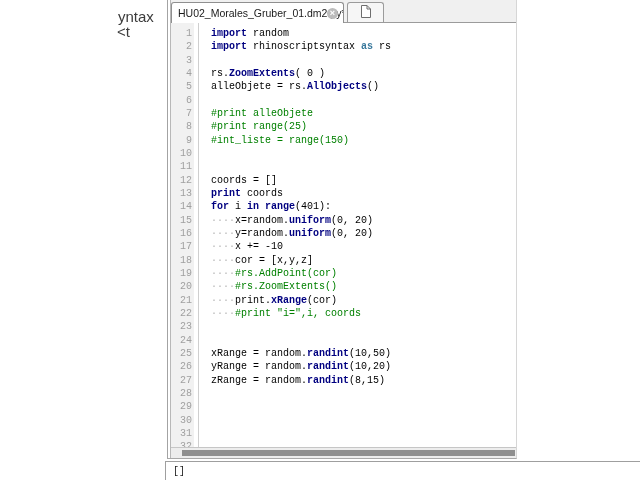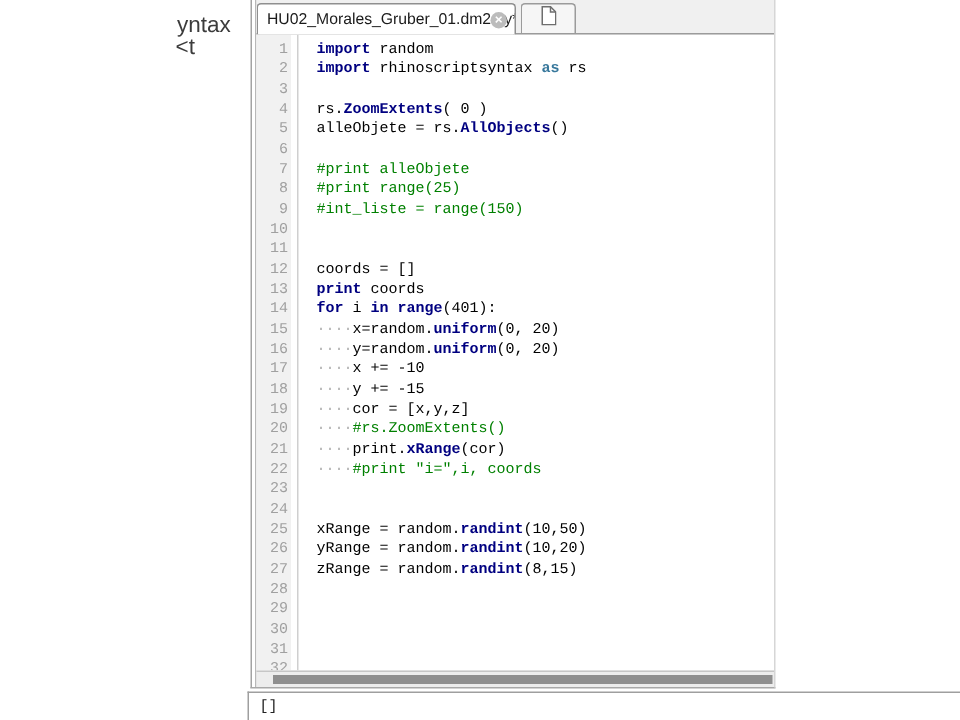--- a/index.html
+++ b/index.html
@@ -140,22 +140,22 @@
           <div class="cl"><span class="tk-c">#print range(25)</span></div>
           <div class="cl"><span class="tk-c">#int_liste = range(150)</span></div>
           <div class="cl">&nbsp;</div>
           <div class="cl">&nbsp;</div>
           <div class="cl"><span class="tk-p">coords = []</span></div>
           <div class="cl"><span class="tk-k">print</span><span class="tk-p"> coords</span></div>
           <div class="cl"><span class="tk-k">for</span><span class="tk-p"> i </span><span class="tk-k">in</span><span class="tk-p"> </span><span class="tk-k">range</span><span class="tk-p">(401):</span></div>
           <div class="cl"><span class="tk-w">····</span><span class="tk-p">x=random.</span><span class="tk-k">uniform</span><span class="tk-p">(0, 20)</span></div>
           <div class="cl"><span class="tk-w">····</span><span class="tk-p">y=random.</span><span class="tk-k">uniform</span><span class="tk-p">(0, 20)</span></div>
           <div class="cl"><span class="tk-w">····</span><span class="tk-p">x += -10</span></div>
-          <div class="cl"><span class="tk-w">····</span><span class="tk-p">y += -15</span></div>
           <div class="cl"><span class="tk-w">····</span><span class="tk-p">cor = [x,y,z]</span></div>
+          <div class="cl"><span class="tk-w">····</span><span class="tk-c">#rs.AddPoint(cor)</span></div>
           <div class="cl"><span class="tk-w">····</span><span class="tk-c">#rs.ZoomExtents()</span></div>
           <div class="cl"><span class="tk-w">····</span><span class="tk-p">print.</span><span class="tk-k">xRange</span><span class="tk-p">(cor)</span></div>
           <div class="cl"><span class="tk-w">····</span><span class="tk-c">#print "i=",i, coords</span></div>
           <div class="cl">&nbsp;</div>
           <div class="cl">&nbsp;</div>
           <div class="cl"><span class="tk-p">xRange = random.</span><span class="tk-k">randint</span><span class="tk-p">(10,50)</span></div>
           <div class="cl"><span class="tk-p">yRange = random.</span><span class="tk-k">randint</span><span class="tk-p">(10,20)</span></div>
           <div class="cl"><span class="tk-p">zRange = random.</span><span class="tk-k">randint</span><span class="tk-p">(8,15)</span></div>
           <div class="cl">&nbsp;</div>
         </div>

